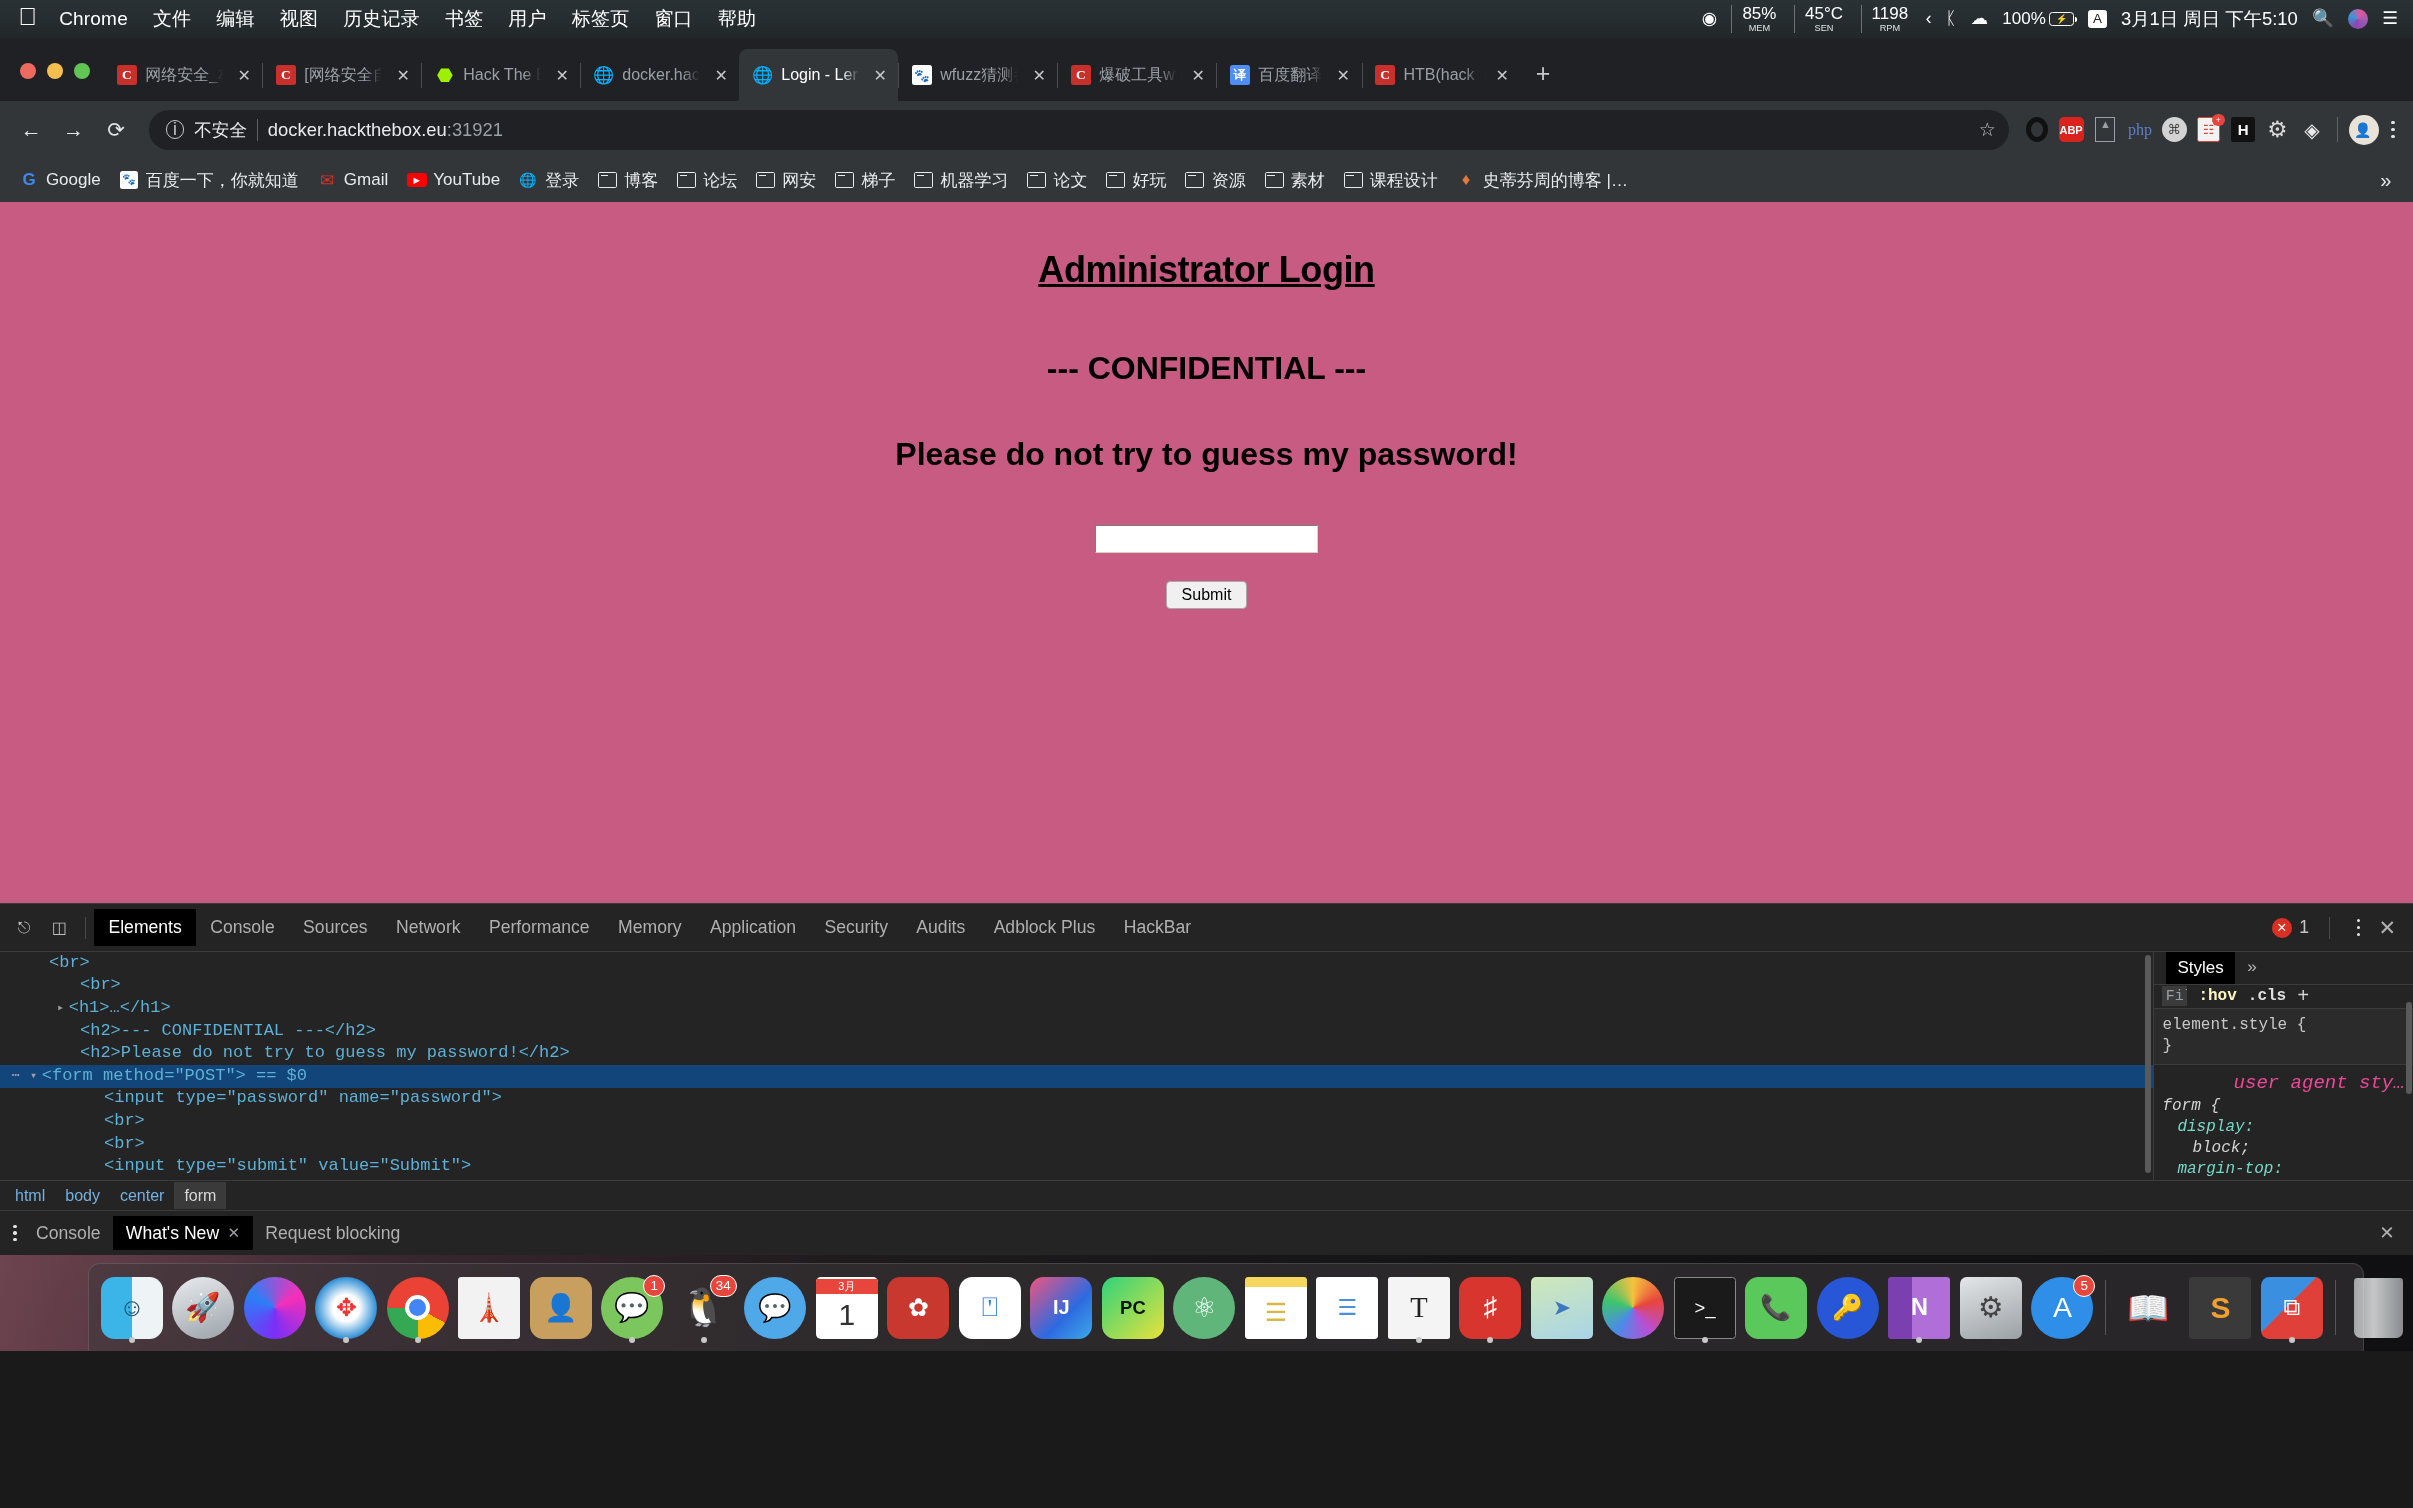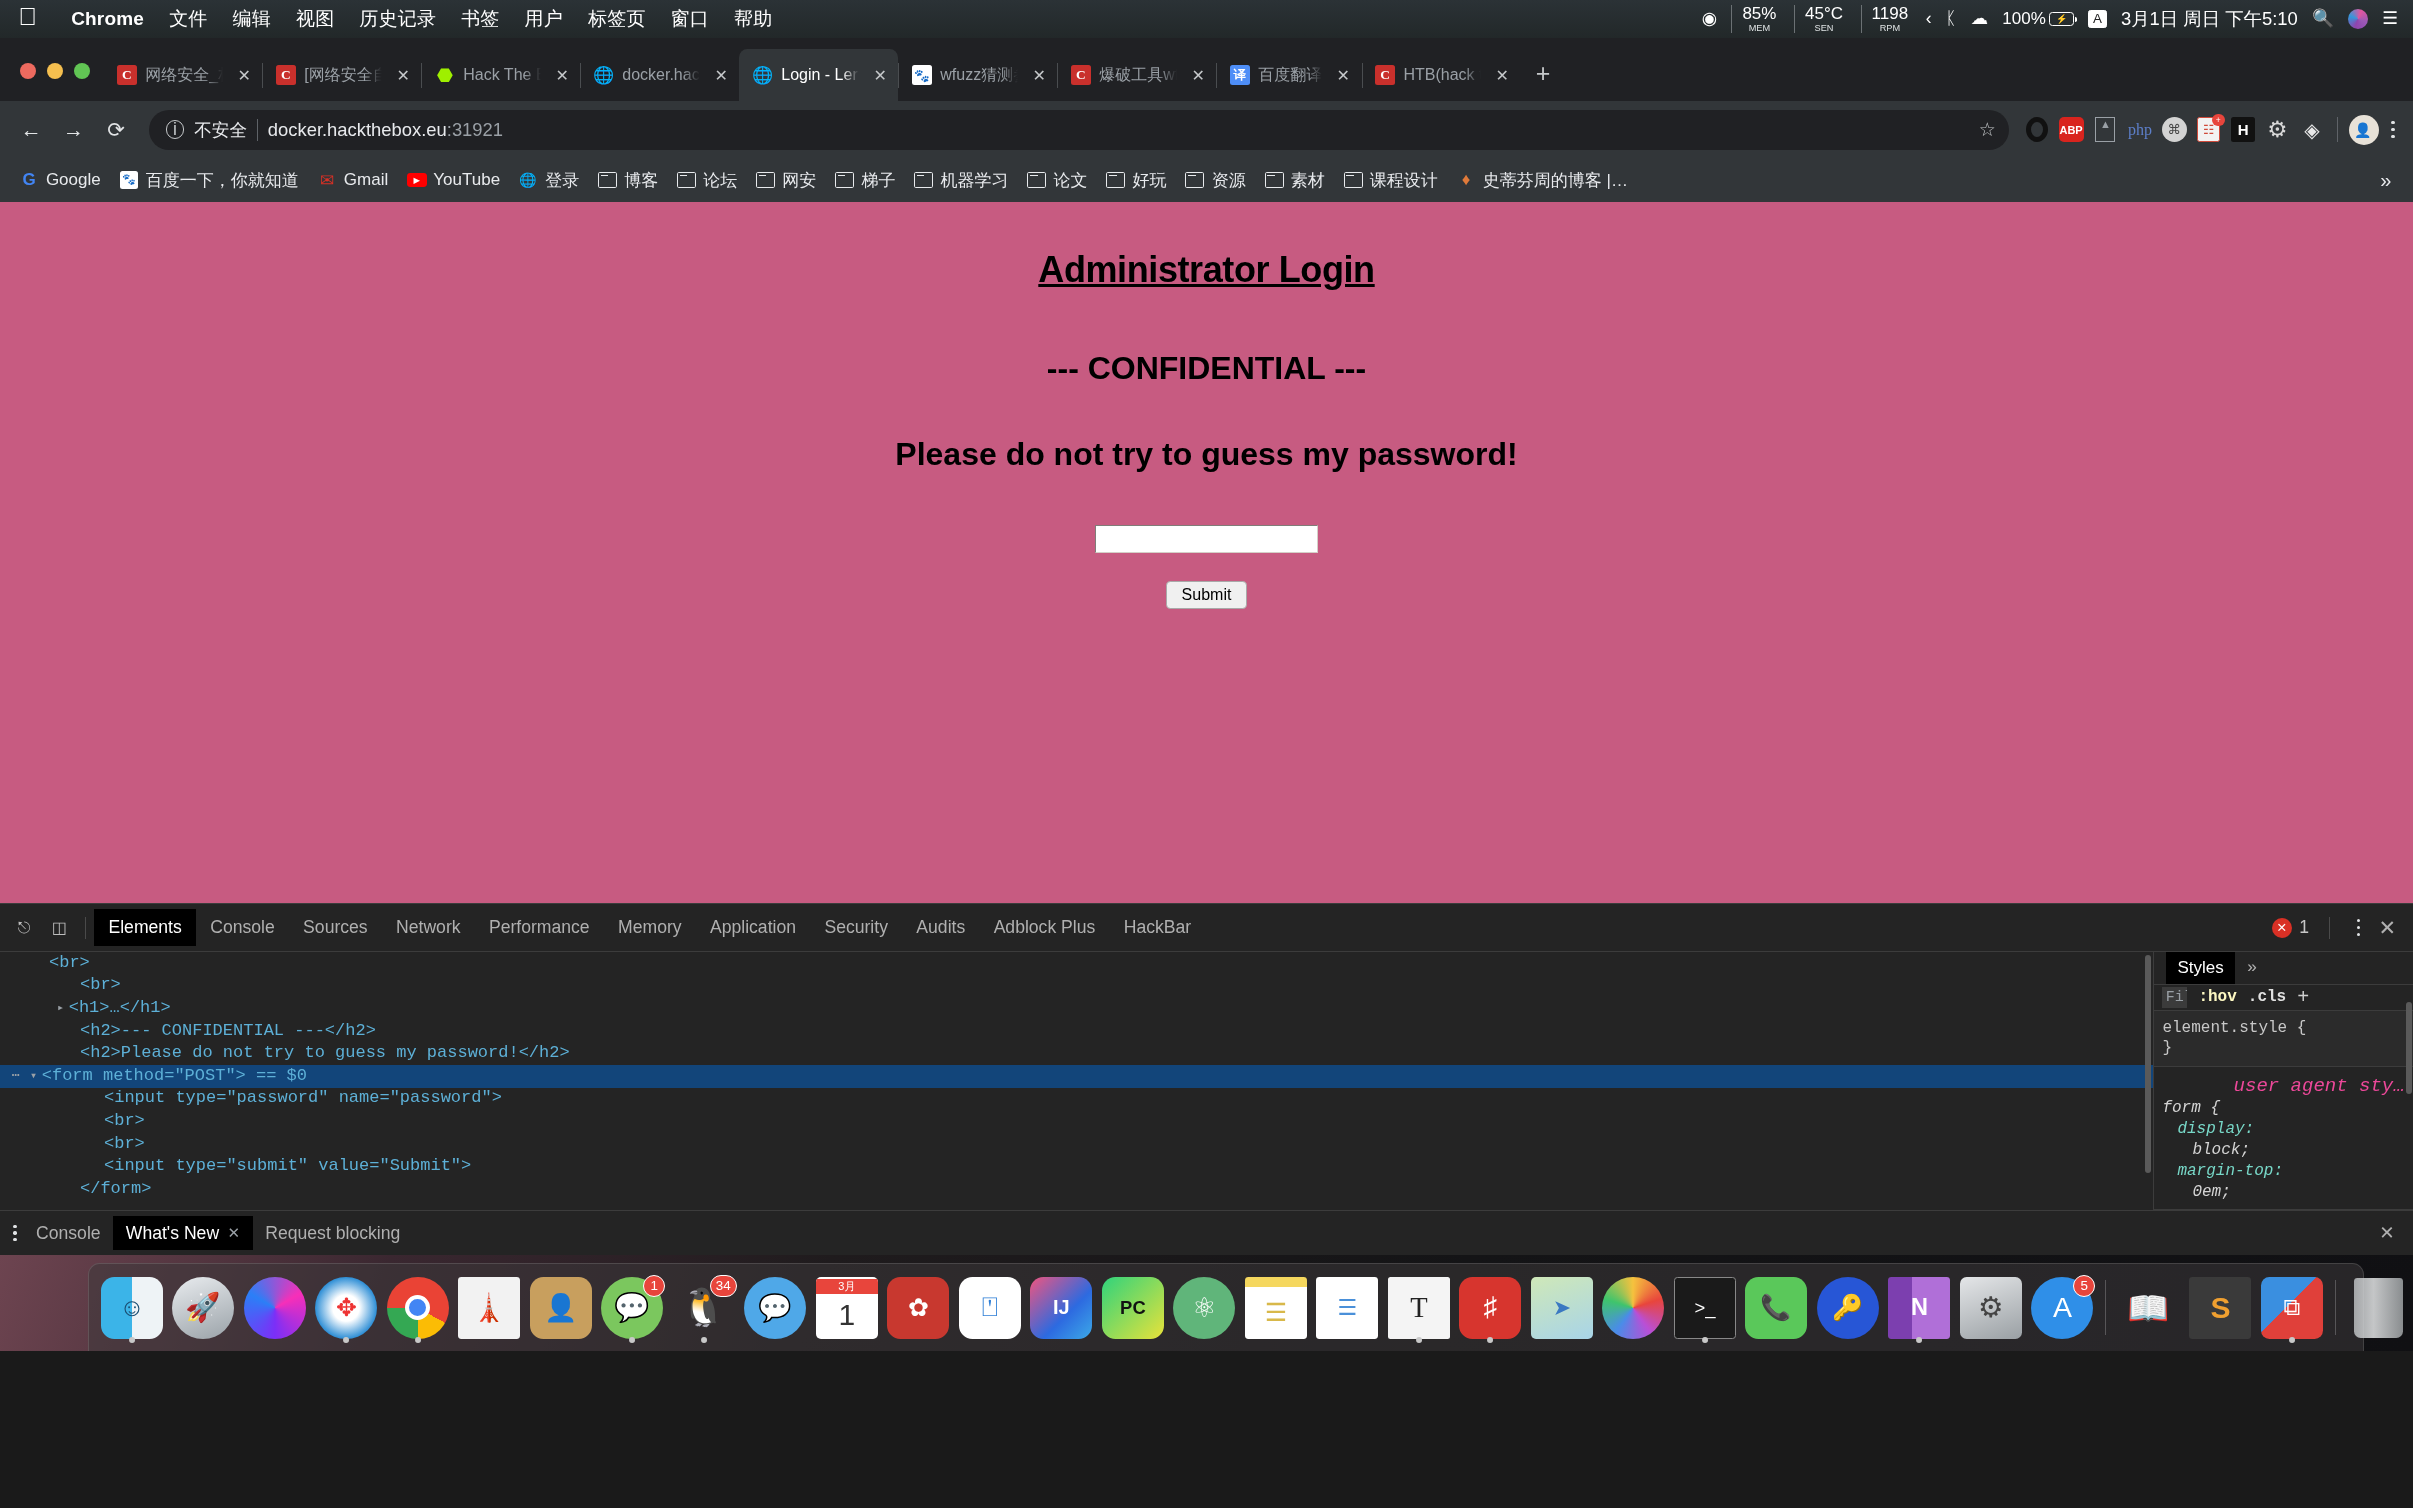--- a/index.html
+++ b/index.html
@@ -14,21 +14,21 @@
   .menubar {
     height: 38px;
     background: linear-gradient(180deg,#2b3236 0%,#222829 100%);
     display: flex; align-items: center;
     padding: 0 15px 0 18.4px;
     color: #fff;
     position: relative; z-index: 50;
   }
   .apple-logo { font-size: 25px; line-height: 1; margin-right: 22px; margin-top: -4.2px; }
   .menubar-item { font-size: 19px; margin-right: 25px; white-space: nowrap; letter-spacing: 0.2px; }
-  .menubar-item.bold { font-weight: bold; margin-left: 12px; }
+  .menubar-item.bold { font-weight: normal; }
   .menubar-right { margin-left: auto; display: flex; align-items: center; gap: 14.2px; }
   .stat { text-align: center; line-height: 1; padding: 0 3.4px; border-left: 0.8px solid #6b7174; padding-left: 10px;}
   .stat .v { font-size: 17px; display: block; }
   .stat .u { font-size: 9.2px; display: block; margin-top: 1.7px; color: #dfe3e4; }
   .mb-ico { font-size: 17.6px; }
   .mb-batt { font-size: 17px; display:flex; align-items:center; gap:3.4px;}
   .batt-box {
     width: 25px; height: 14.2px; border: 1.7px solid #fff; border-radius: 3.4px;
     position: relative; display:flex; align-items:center; justify-content:center;
     font-size: 9.2px;
@@ -558,20 +558,26 @@
           <div class="sp-val">block;</div>
           <div class="sp-prop">margin-top:</div>
           <div class="sp-val">0em;</div>
 
         </div>
 
         <div class="sp-scroll"></div>
       </div>
     </div>
 
+    <div class="crumbbar">
+      <span class="crumb">html</span>
+      <span class="crumb">body</span>
+      <span class="crumb">center</span>
+      <span class="crumb active">form</span>
+    </div>
 
     <div class="drawer">
       <span class="kebab">
           <i></i>
           <i></i>
           <i></i>
         </span>
       <span class="dr-tab">Console</span>
       <span class="dr-tab active">
         <span>What's New</span>

